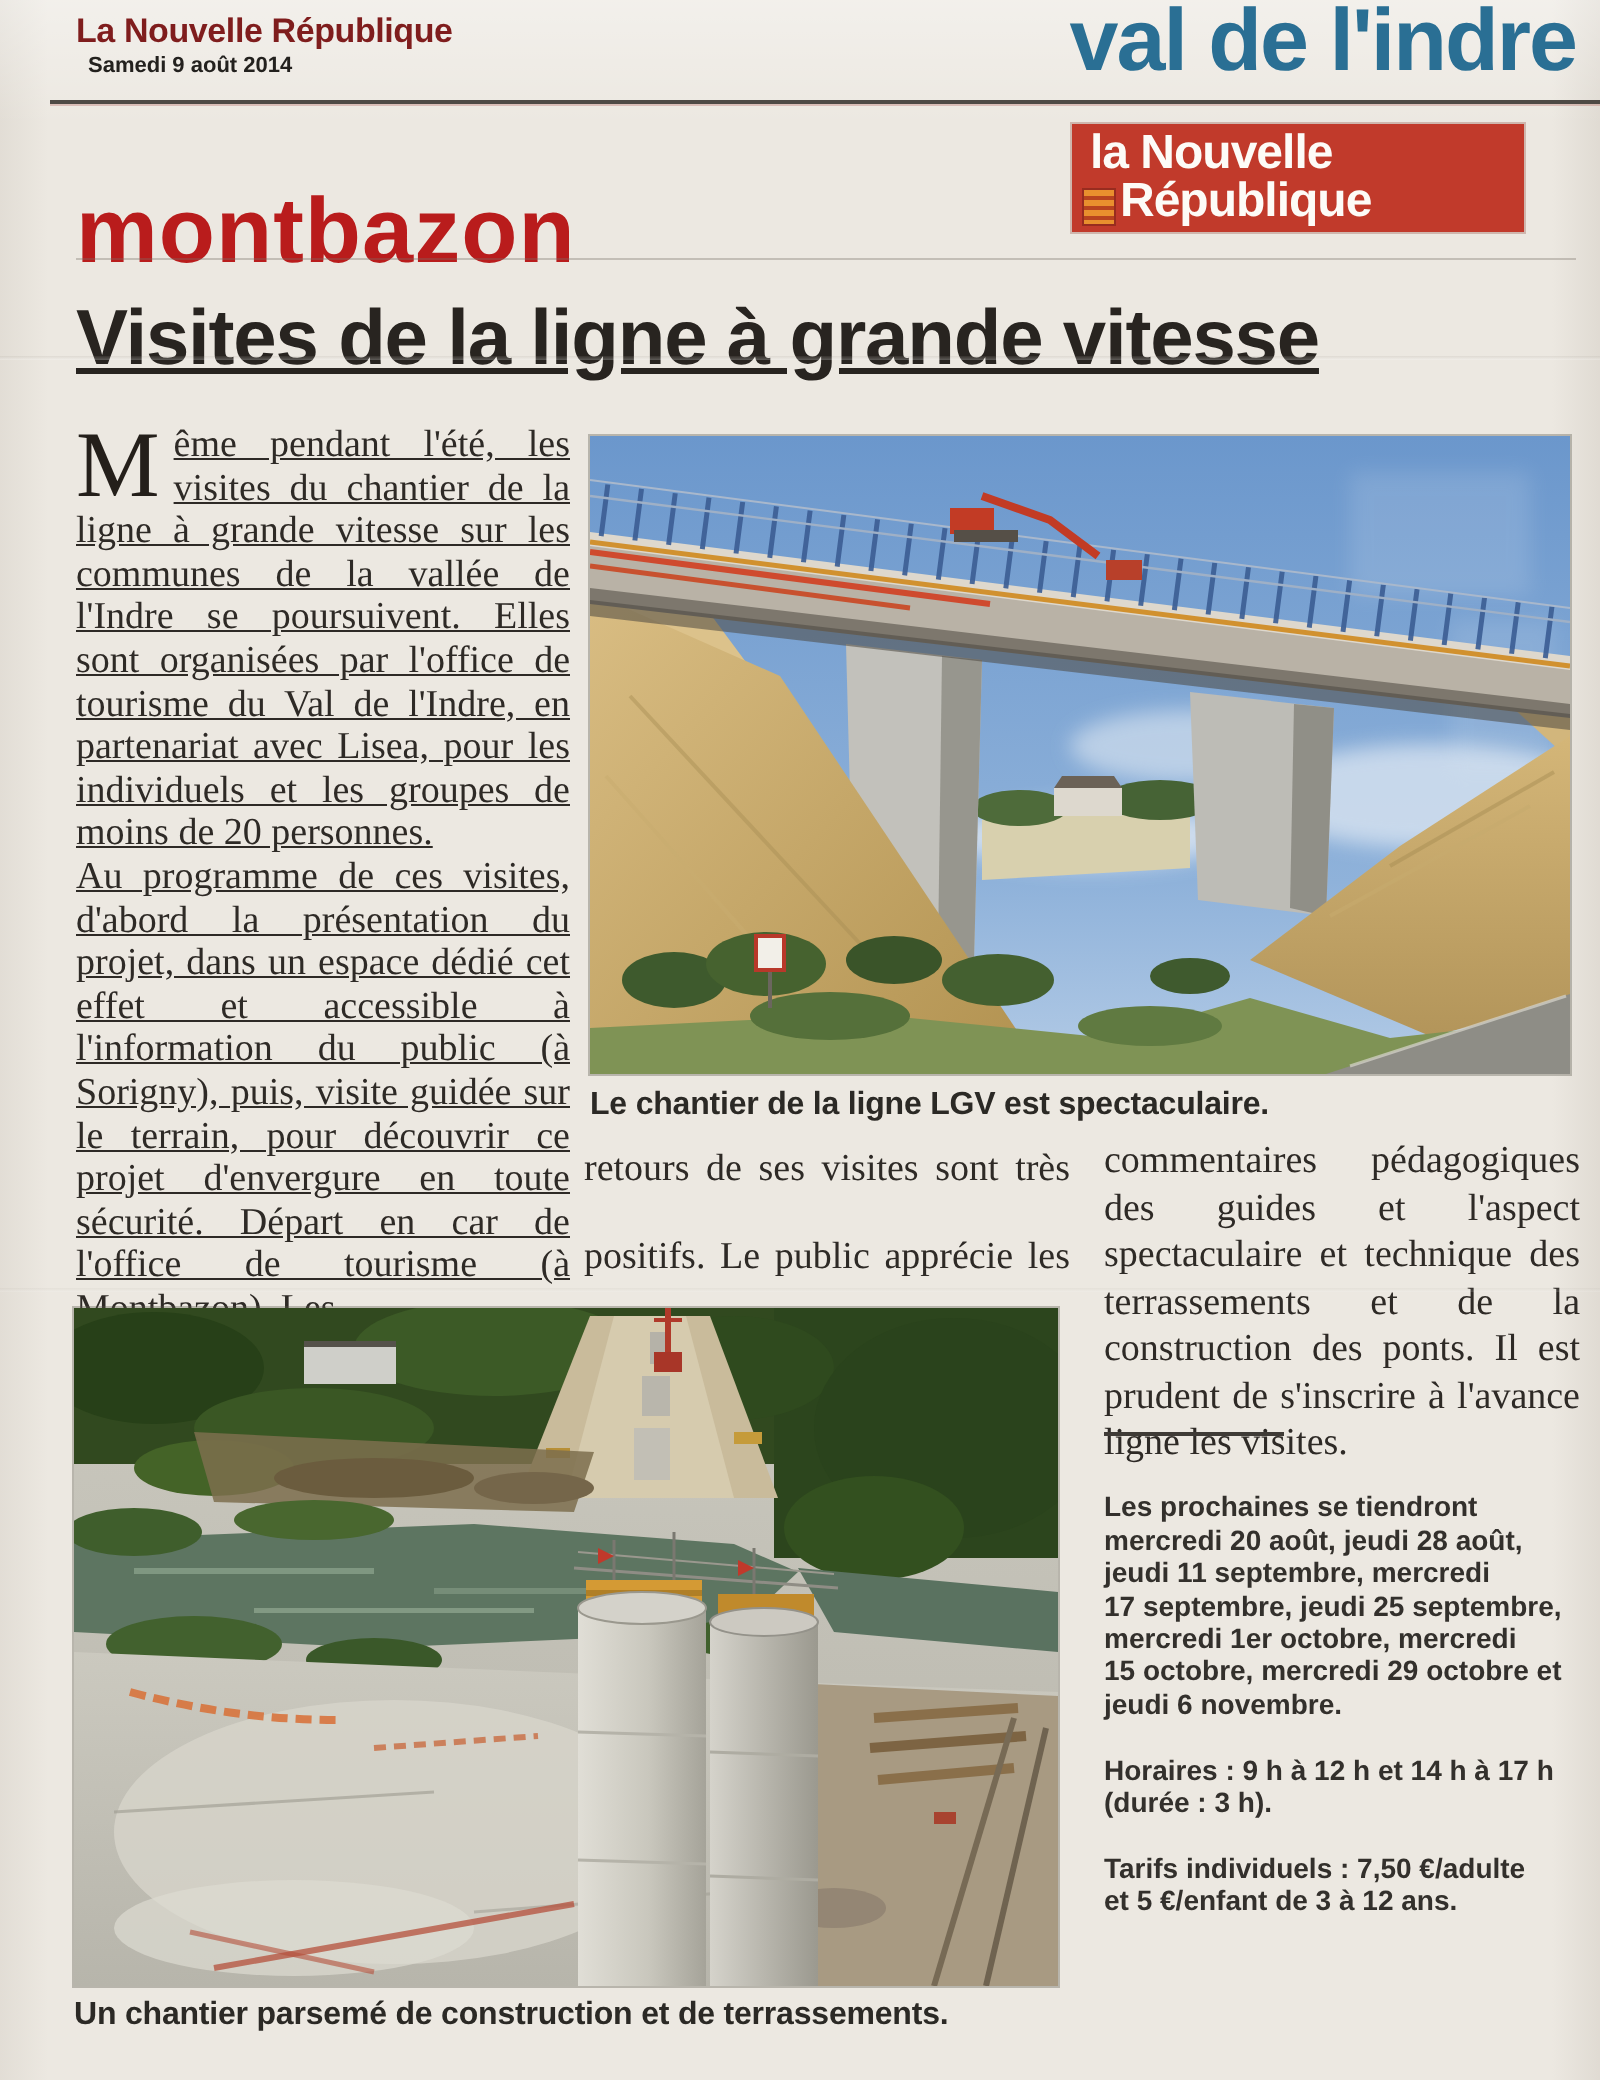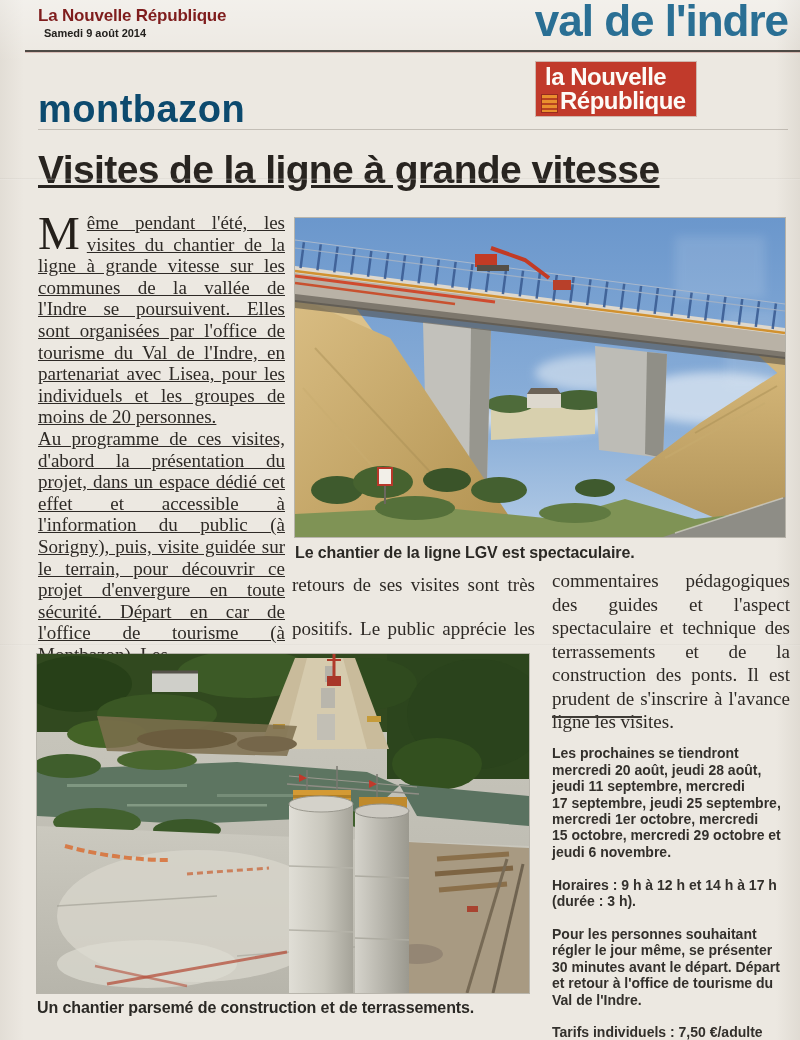--- a/index.html
+++ b/index.html
@@ -15,31 +15,31 @@
       var(--paper);
     font-family:"Liberation Sans", sans-serif;
   }
   .crease{position:absolute;left:0;right:0;height:2px;pointer-events:none;
     background:linear-gradient(180deg, rgba(140,133,122,.28), rgba(255,255,255,.5));}
   .abs{position:absolute;}
   .masthead{left:38px;top:6px;font-size:17px;font-weight:bold;color:#7f1d1d;letter-spacing:-.2px;}
   .date{left:44px;top:27px;font-size:11px;font-weight:bold;color:#23211e;}
   .section{right:12px;top:-4px;font-size:44px;font-weight:bold;color:var(--section_blue);letter-spacing:-1px;}
   .rule-top{left:25px;right:0;top:50px;height:2px;background:#4e4a45;box-shadow:0 1px 0 rgba(160,60,50,.25);}
-  .logo{left:536px;top:62px;width:160px;height:54px;background:var(--logo_red);
+  .logo{left:536px;top:62px;width:226px;height:54px;background:var(--logo_red);
         box-shadow:0 0 0 1px rgba(120,30,20,.25);color:#fdfbf7;}
   .logo-l1{position:absolute;left:9px;top:1px;font-size:24px;font-weight:bold;letter-spacing:-.5px;}
   .logo-l2{position:absolute;left:24px;top:25px;font-size:24px;font-weight:bold;letter-spacing:-.5px;}
   .logo-icon{position:absolute;left:6px;top:33px;width:15px;height:17px;
      background:
        linear-gradient(0deg, #e descriptor) ;
      background:
        repeating-linear-gradient(180deg,#e98f2e 0 3px,#b8431f 3px 5px);
      outline:1px solid rgba(90,25,15,.4);}
-  .rubric{left:38px;top:88px;font-size:38px;font-weight:bold;color:#0c4a6e;letter-spacing:.5px;}
+  .rubric{left:38px;top:88px;font-size:46px;font-weight:bold;color:#b91c1c;letter-spacing:.5px;}
   .rule-rubric{left:38px;right:12px;top:129px;height:1px;background:rgba(120,113,102,.35);}
   .headline{left:38px;top:148px;font-size:39px;font-weight:bold;color:var(--headline);letter-spacing:-.6px;text-decoration:underline;}
   .serif{font-family:"Liberation Serif", serif;color:var(--ink);}
   .colL{left:38px;width:247px;top:212px;font-size:19px;line-height:21.6px;text-align:justify;hyphens:auto;text-decoration:underline;}
   .colL p{margin:0;}
   .colL p.first::first-letter{float:left;font-size:47px;line-height:38px;padding:2px 7px 0 0;color:#241f1a;}
   .photo{box-shadow:0 0 0 1px rgba(90,85,75,.35);overflow:hidden;background:#999;}
   .photo1{left:295px;top:218px;width:490px;height:319px;}
   .photo2{left:37px;top:654px;width:492px;height:339px;}
   .caption{font-size:16px;font-weight:bold;color:var(--caption);letter-spacing:-.1px;}
@@ -178,25 +178,20 @@
 <div class="abs info">
   <p>Les prochaines se tiendront
 mercredi 20 août, jeudi 28 août,
 jeudi 11 septembre, mercredi
 17 septembre, jeudi 25 septembre,
 mercredi 1er octobre, mercredi
 15 octobre, mercredi 29 octobre et
 jeudi 6 novembre.</p>
   <p>Horaires : 9 h à 12 h et 14 h à 17 h
 (durée : 3 h).</p>
-  <p>Pour les personnes souhaitant
-régler le jour même, se présenter
-30 minutes avant le départ. Départ
-et retour à l'office de tourisme du
-Val de l'Indre.</p>
   <p>Tarifs individuels : 7,50 €/adulte
 et 5 €/enfant de 3 à 12 ans.</p>
   
 </div>
 
 <div class="abs photo photo2">
 <svg width="492" height="339" viewBox="0 0 492 339">
   <defs>
     <linearGradient id="cylA" x1="0" y1="0" x2="1" y2="0">
       <stop offset="0" stop-color="#e0ded6"></stop>

